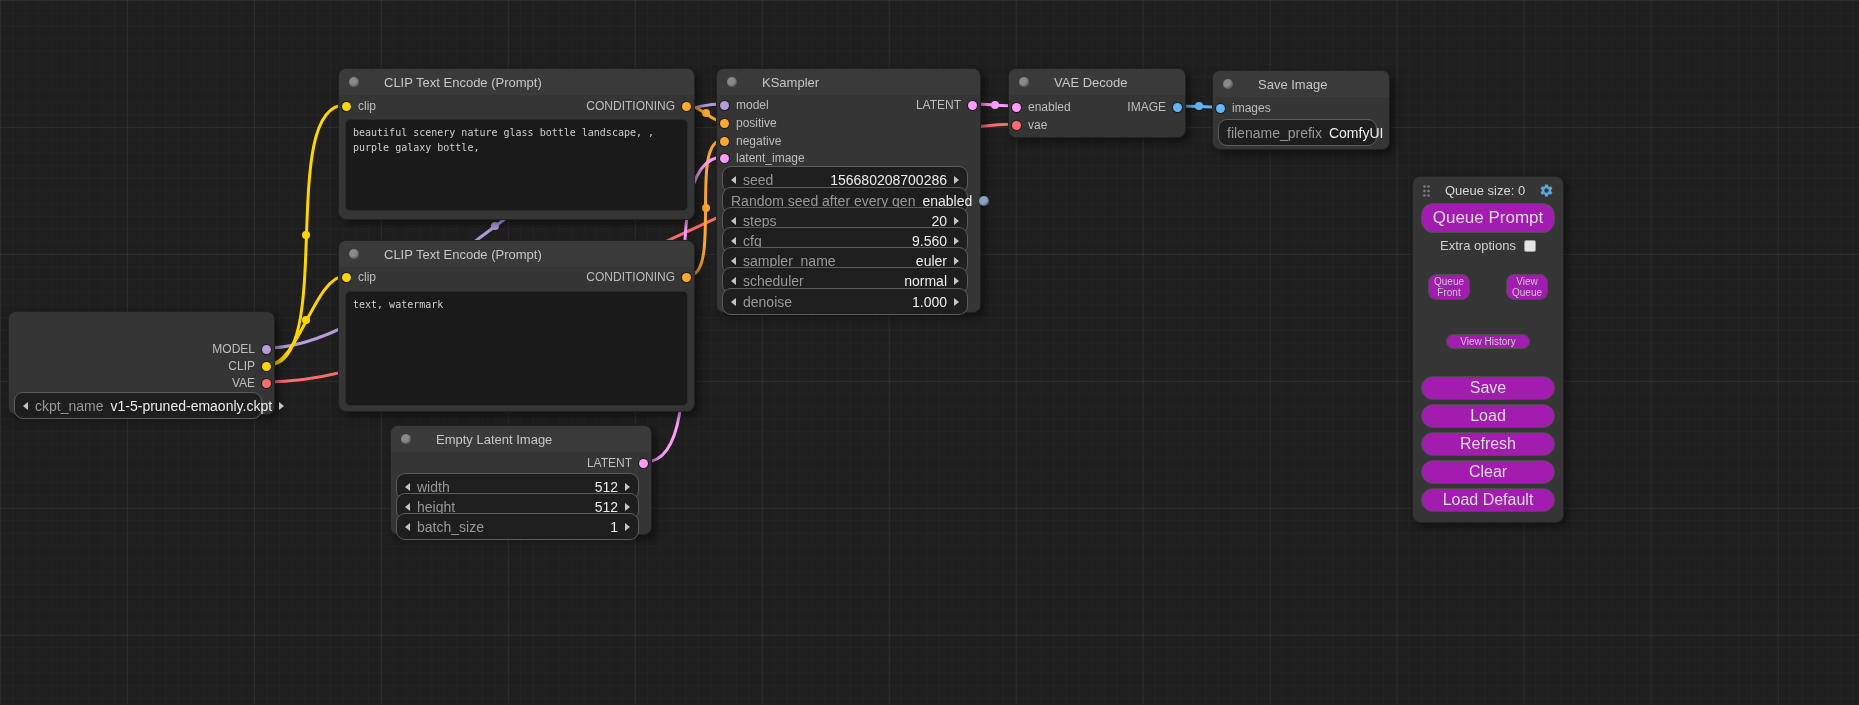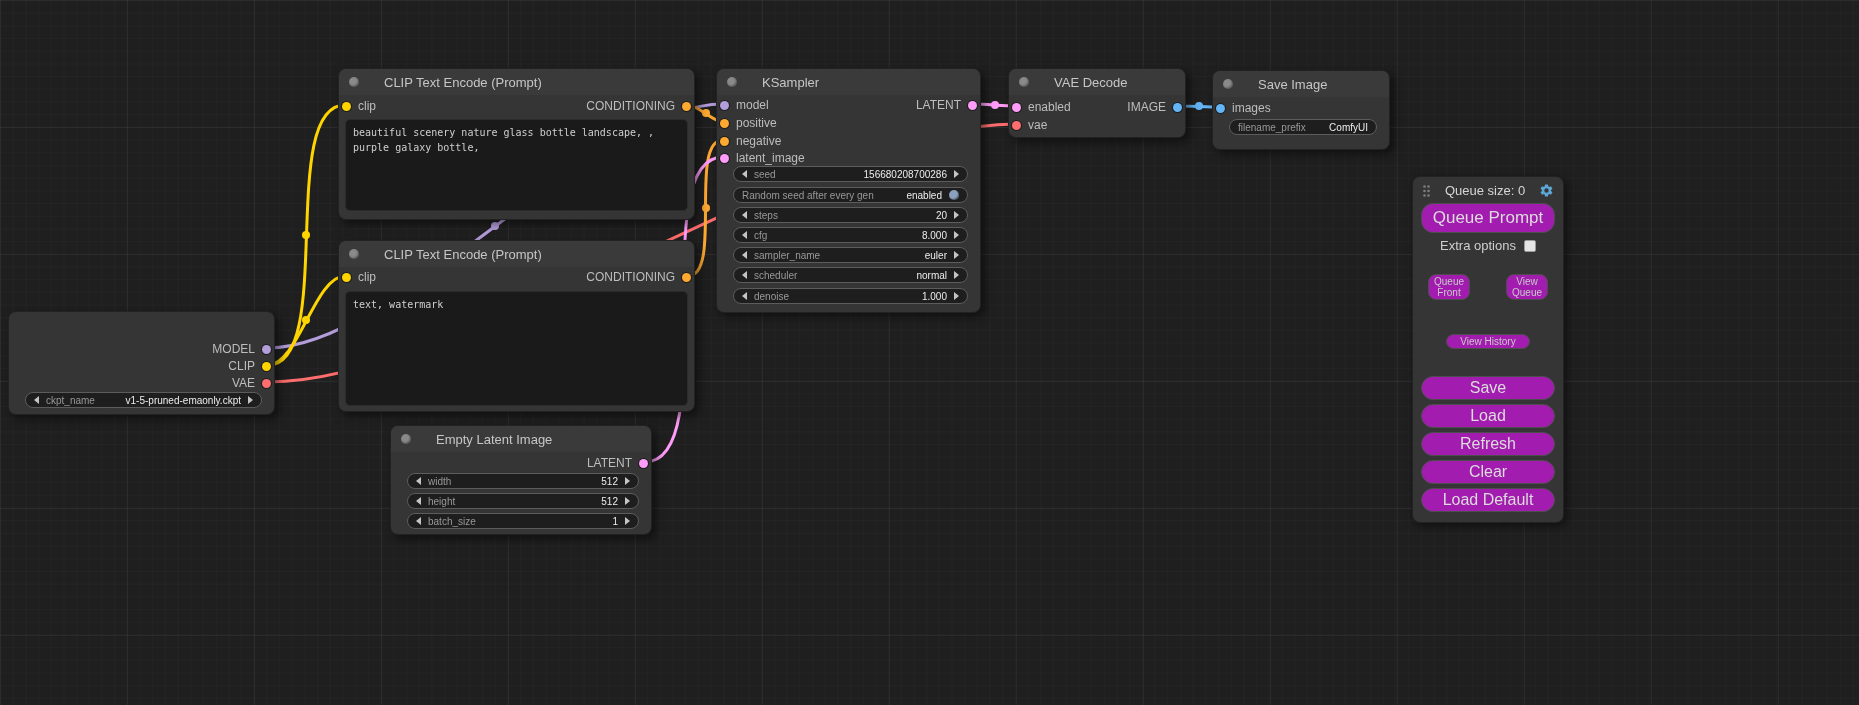--- a/index.html
+++ b/index.html
@@ -18,22 +18,22 @@
   .title{display:flex;align-items:center;gap:25px;height:26px;padding:0 10px;background:#3a3a3a;
     border-radius:7px 7px 0 0;color:#c6c6c6;font-size:13px;white-space:nowrap;overflow:hidden}
   .tdot{width:10px;height:10px;border-radius:50%;background:#8a8a8a;flex:0 0 auto;box-shadow:inset -1px -1px 2px rgba(0,0,0,.4)}
   .slot{position:absolute;display:flex;align-items:center;gap:7px;height:18px;font-size:12px;color:#bdbdbd;white-space:nowrap}
   .slot.in{left:3px}
   .slot.out{right:3px}
   .sdot{width:9px;height:9px;border-radius:50%;background:#888;flex:0 0 auto;box-shadow:0 0 0 1px rgba(0,0,0,.45)}
   .prompt{position:absolute;left:6px;right:6px;background:#1a1a1a;border:1px solid #2c2c2c;border-radius:5px;
     color:#cfcfcf;font-family:"DejaVu Sans Mono",monospace;font-size:10px;line-height:1.5;padding:5px 7px;
     resize:none;outline:none;overflow:hidden}
-  .widget{position:absolute;left:16px;right:12px;height:16px;background:#1e1e1e;border:1px solid #5c5c5c;
-    border-radius:9px;display:flex;align-items:center;gap:7px;padding:0 8px;font-size:10px;white-space:nowrap}
+  .widget{position:absolute;left:5px;right:12px;height:27px;background:#1e1e1e;border:1px solid #5c5c5c;
+    border-radius:9px;display:flex;align-items:center;gap:7px;padding:0 8px;font-size:14px;white-space:nowrap}
   .arr{width:0;height:0;border-top:4px solid transparent;border-bottom:4px solid transparent;flex:0 0 auto}
   .arr.l{border-right:5px solid #c5c5c5}
   .arr.r{border-left:5px solid #c5c5c5}
   .wlabel{color:#989898}
   .wvalue{flex:1;text-align:right;color:#ececec}
   .wvalue.center{text-align:right}
   .knob{width:10px;height:10px;border-radius:50%;background:#8ba0bd;flex:0 0 auto;box-shadow:inset -1px -1px 1px rgba(0,0,0,.4)}
   
   .menu{position:absolute;z-index:3;background:#353535;border-radius:8px;border:1px solid rgba(0,0,0,.35);
     box-shadow:3px 3px 10px rgba(0,0,0,.5);padding:4px 8px 8px;display:flex;flex-direction:column}
@@ -198,21 +198,21 @@
     </div>
     <div class="widget" style="top:138px">
       <span class="arr l"></span>
       <span class="wlabel">steps</span>
       <span class="wvalue">20</span>
       <span class="arr r"></span>
     </div>
     <div class="widget" style="top:158px">
       <span class="arr l"></span>
       <span class="wlabel">cfg</span>
-      <span class="wvalue">8.000</span>
+      <span class="wvalue">9.560</span>
       <span class="arr r"></span>
     </div>
     <div class="widget" style="top:178px">
       <span class="arr l"></span>
       <span class="wlabel">sampler_name</span>
       <span class="wvalue">euler</span>
       <span class="arr r"></span>
     </div>
     <div class="widget" style="top:198px">
       <span class="arr l"></span>

